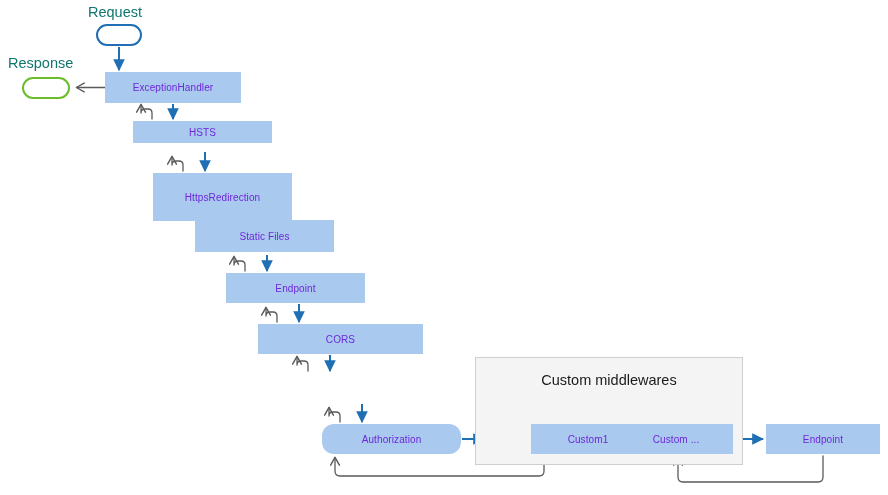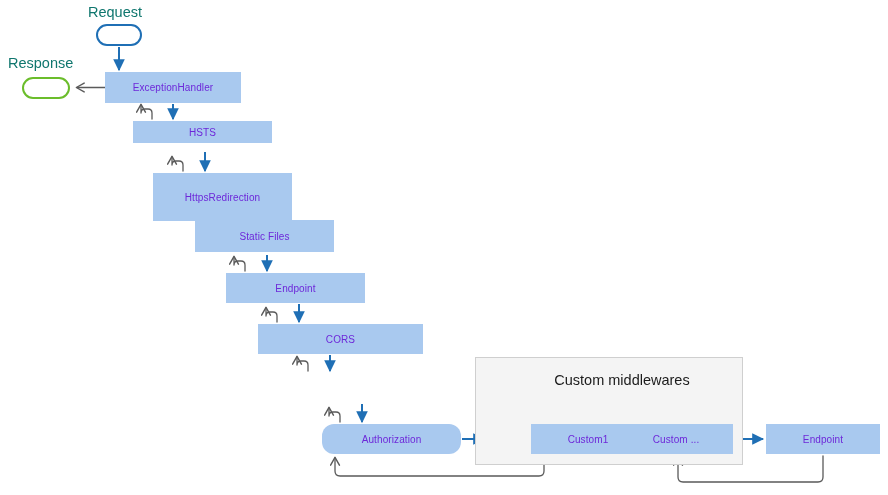--- a/index.html
+++ b/index.html
@@ -54,21 +54,20 @@
     box-sizing: border-box;
     background: #f4f4f4;
     border: 1px solid #cfcfcf;
   }
   .group-title {
     position: absolute;
     font-size: 14.5px;
     color: #1b1b1b;
     white-space: nowrap;
     text-align: center;
-    padding-left: 13px;
   }
 </style>
 </head>
 <body>
 
 <div id="canvas">
 
   <svg id="wires" viewBox="0 0 888 495" xmlns="http://www.w3.org/2000/svg">
     <defs>
       <marker id="fwd" markerWidth="8" markerHeight="8" refX="5.4" refY="3.2" orient="auto" markerUnits="strokeWidth">

